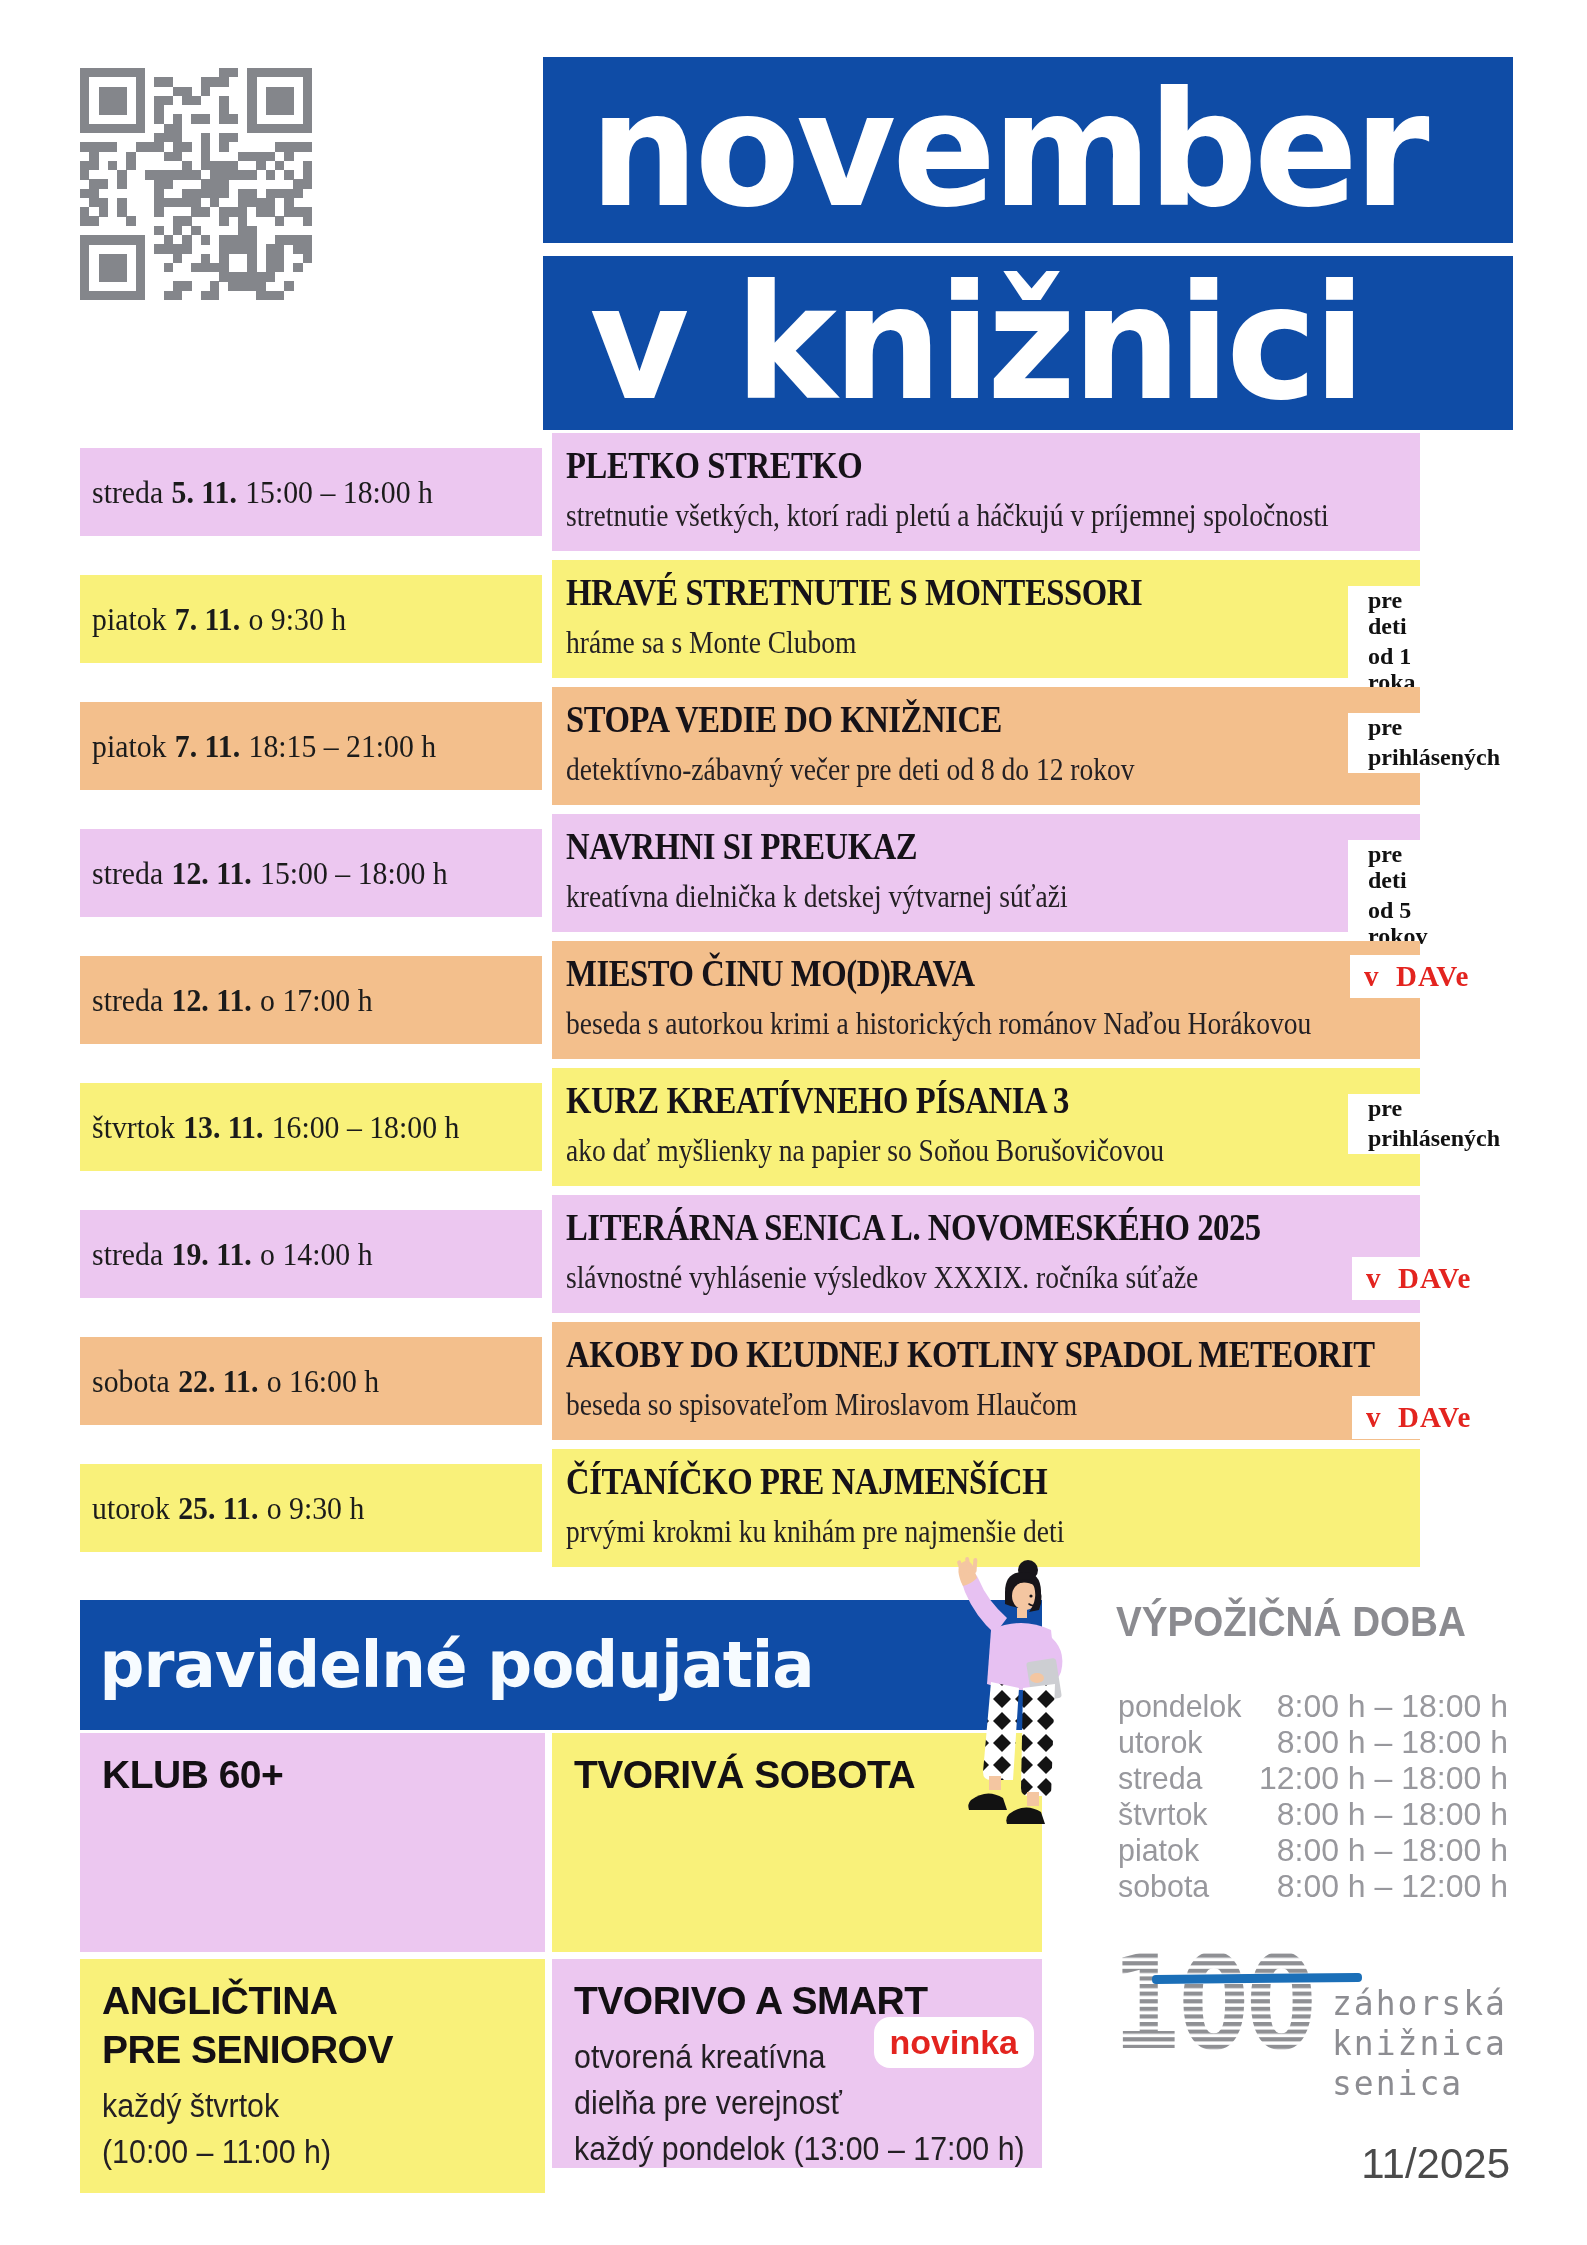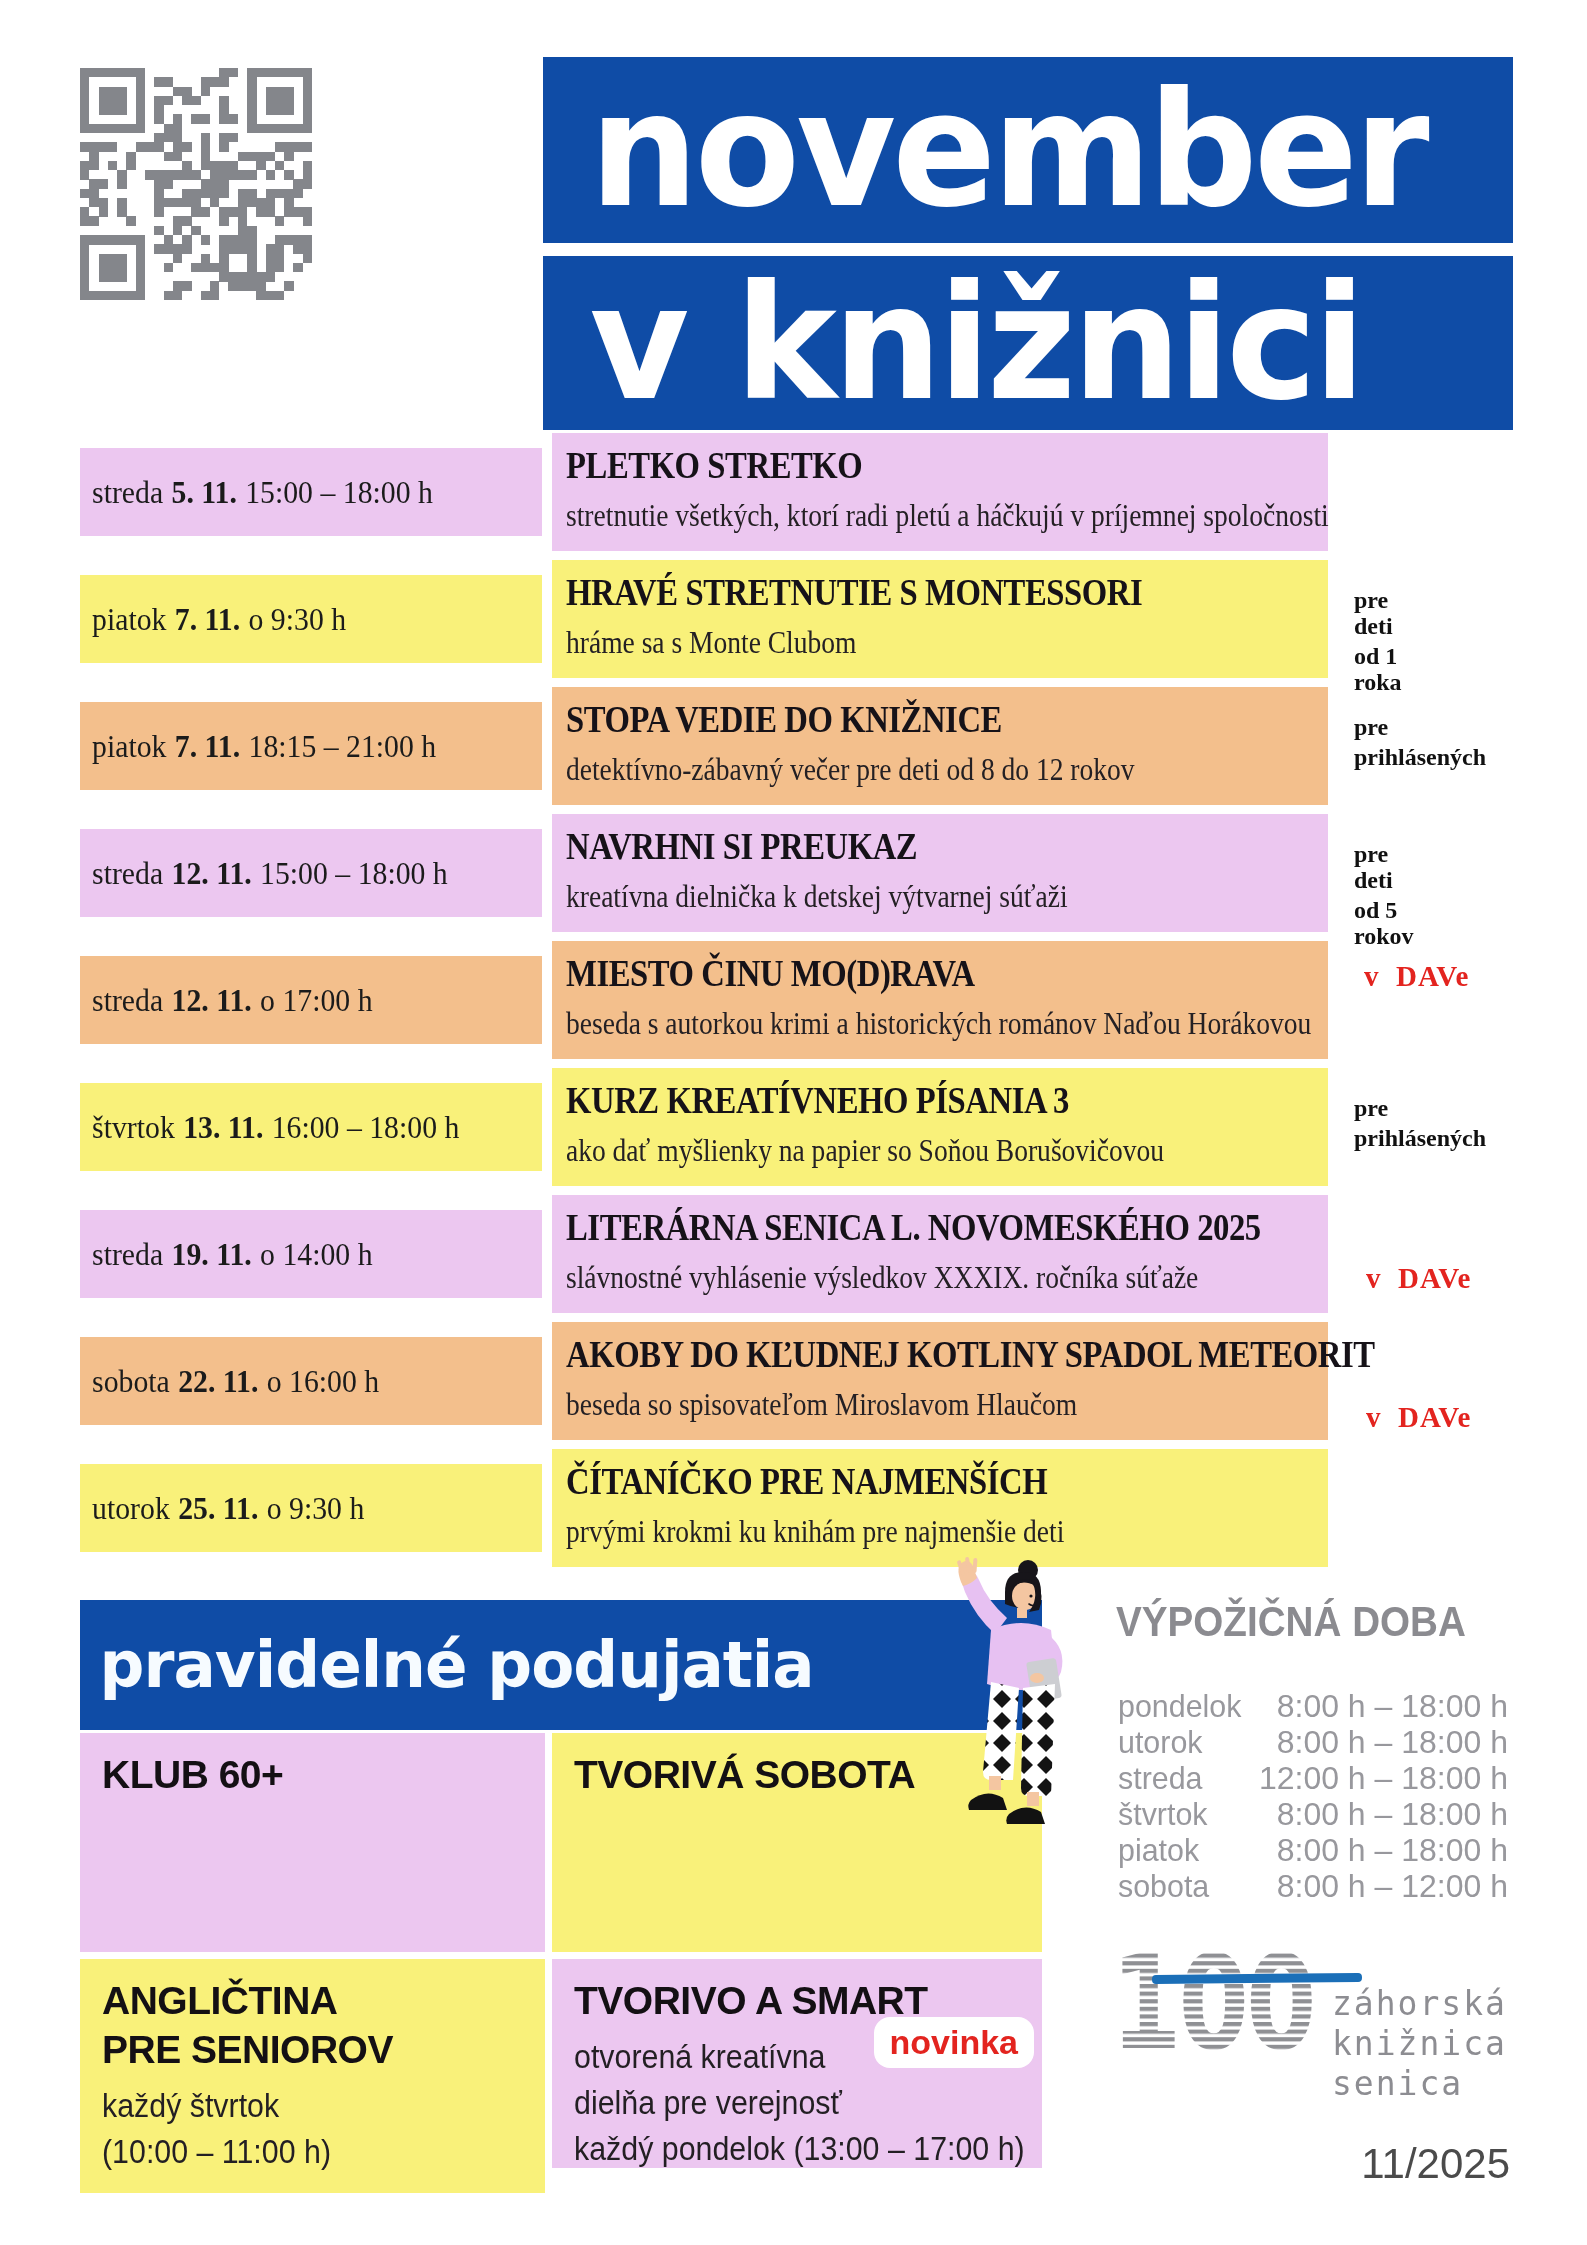--- a/index.html
+++ b/index.html
@@ -23,31 +23,31 @@
   }
 
   
   .event-row{left:0;width:1587px;height:118px;font-family:Liberation Serif, serif;}
   .date-box{
     position:absolute;left:80px;top:15px;width:462px;height:88px;
     display:flex;align-items:center;font-size:32px;white-space:nowrap;
   }
   .date-inner{padding-left:13px;transform:scaleX(.93);transform-origin:0 50%;}
   .d-date{font-weight:bold;margin:0 9px;}
-  .event-box{position:absolute;left:552px;top:0;width:776px;height:118px;}
+  .event-box{position:absolute;left:552px;top:0;width:868px;height:118px;}
   .ev-title{
     position:absolute;left:14px;top:10px;font-weight:800;font-size:38px;
     letter-spacing:-.5px;white-space:nowrap;transform:scaleX(.86);transform-origin:0 0;color:#161218;
   }
   .ev-desc{
     position:absolute;left:14px;top:64px;font-size:32px;white-space:nowrap;
     transform:scaleX(.86);transform-origin:0 0;color:#242024;
   }
   .badge-black{position:absolute;left:796px;top:26px;line-height:1.08;font-size:24px;font-weight:bold;color:#111;}
-  .badge-black span{background:#ffffff;padding:2px 6px;display:inline-block;}
+  .badge-black span{background:#ffffff;padding:2px 20px;display:inline-block;}
   .badge-red{
     position:absolute;background:#ffffff;color:#e3241f;font-weight:bold;font-size:29px;
     padding:5px 14px;letter-spacing:1px;white-space:pre;
   }
   .pos-top{left:798px;top:14px;}
   .pos-mid{left:800px;top:62px;}
   .pos-low{left:800px;top:74px;}
 
   
   .reg-banner{left:80px;top:1600px;width:962px;height:130px;display:flex;align-items:center;}

